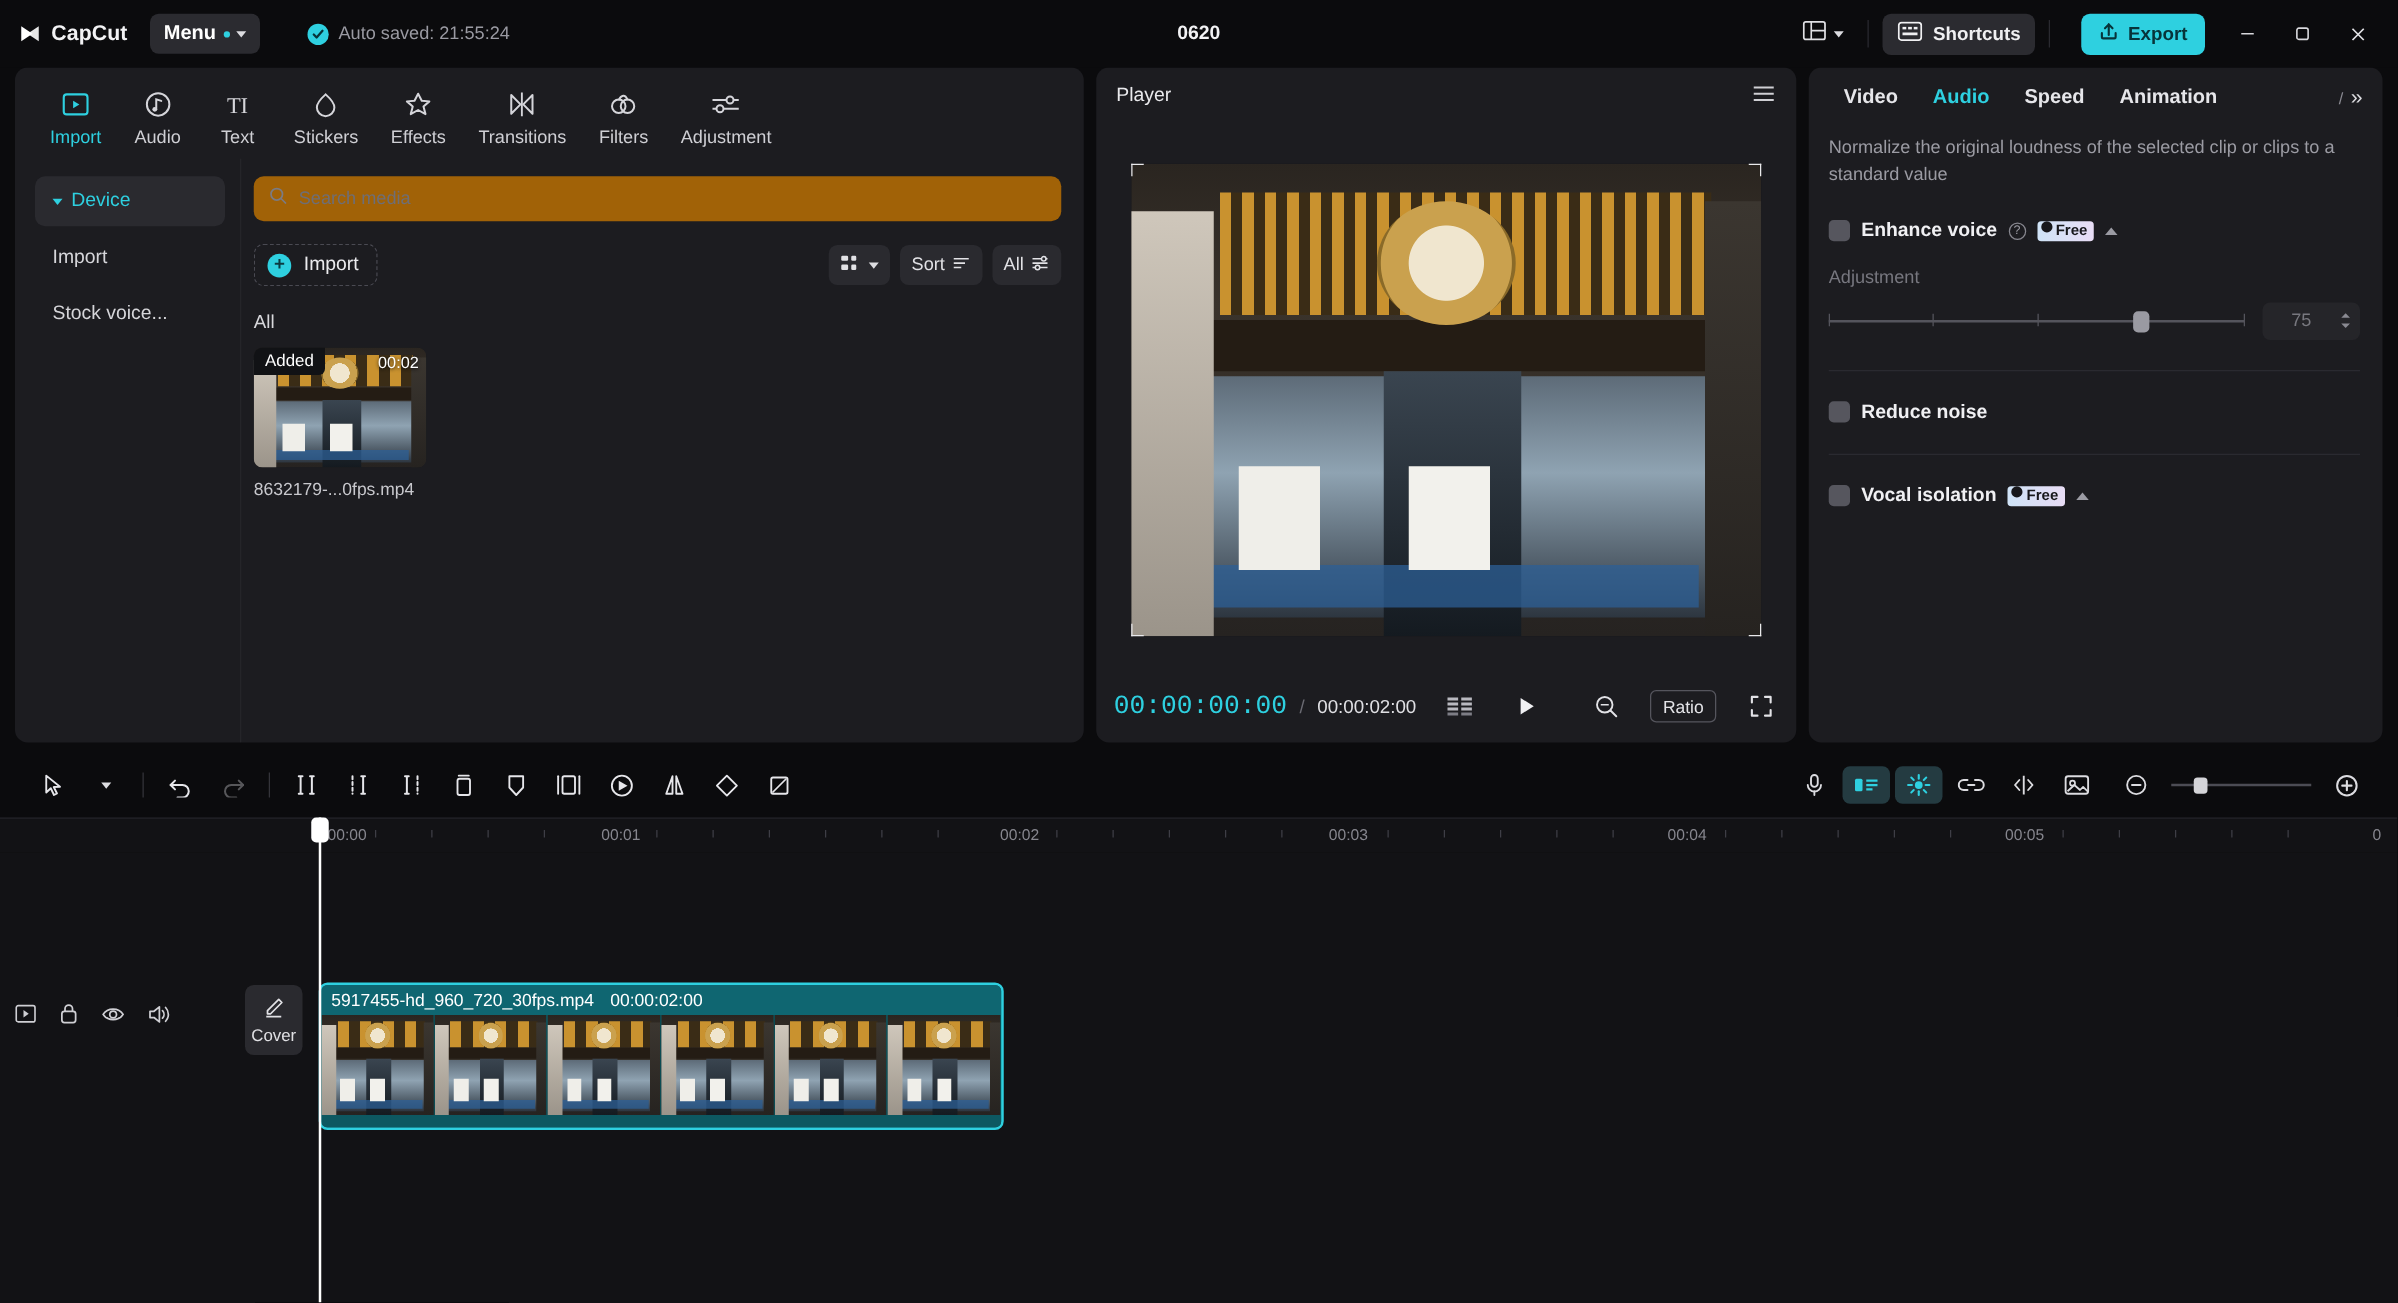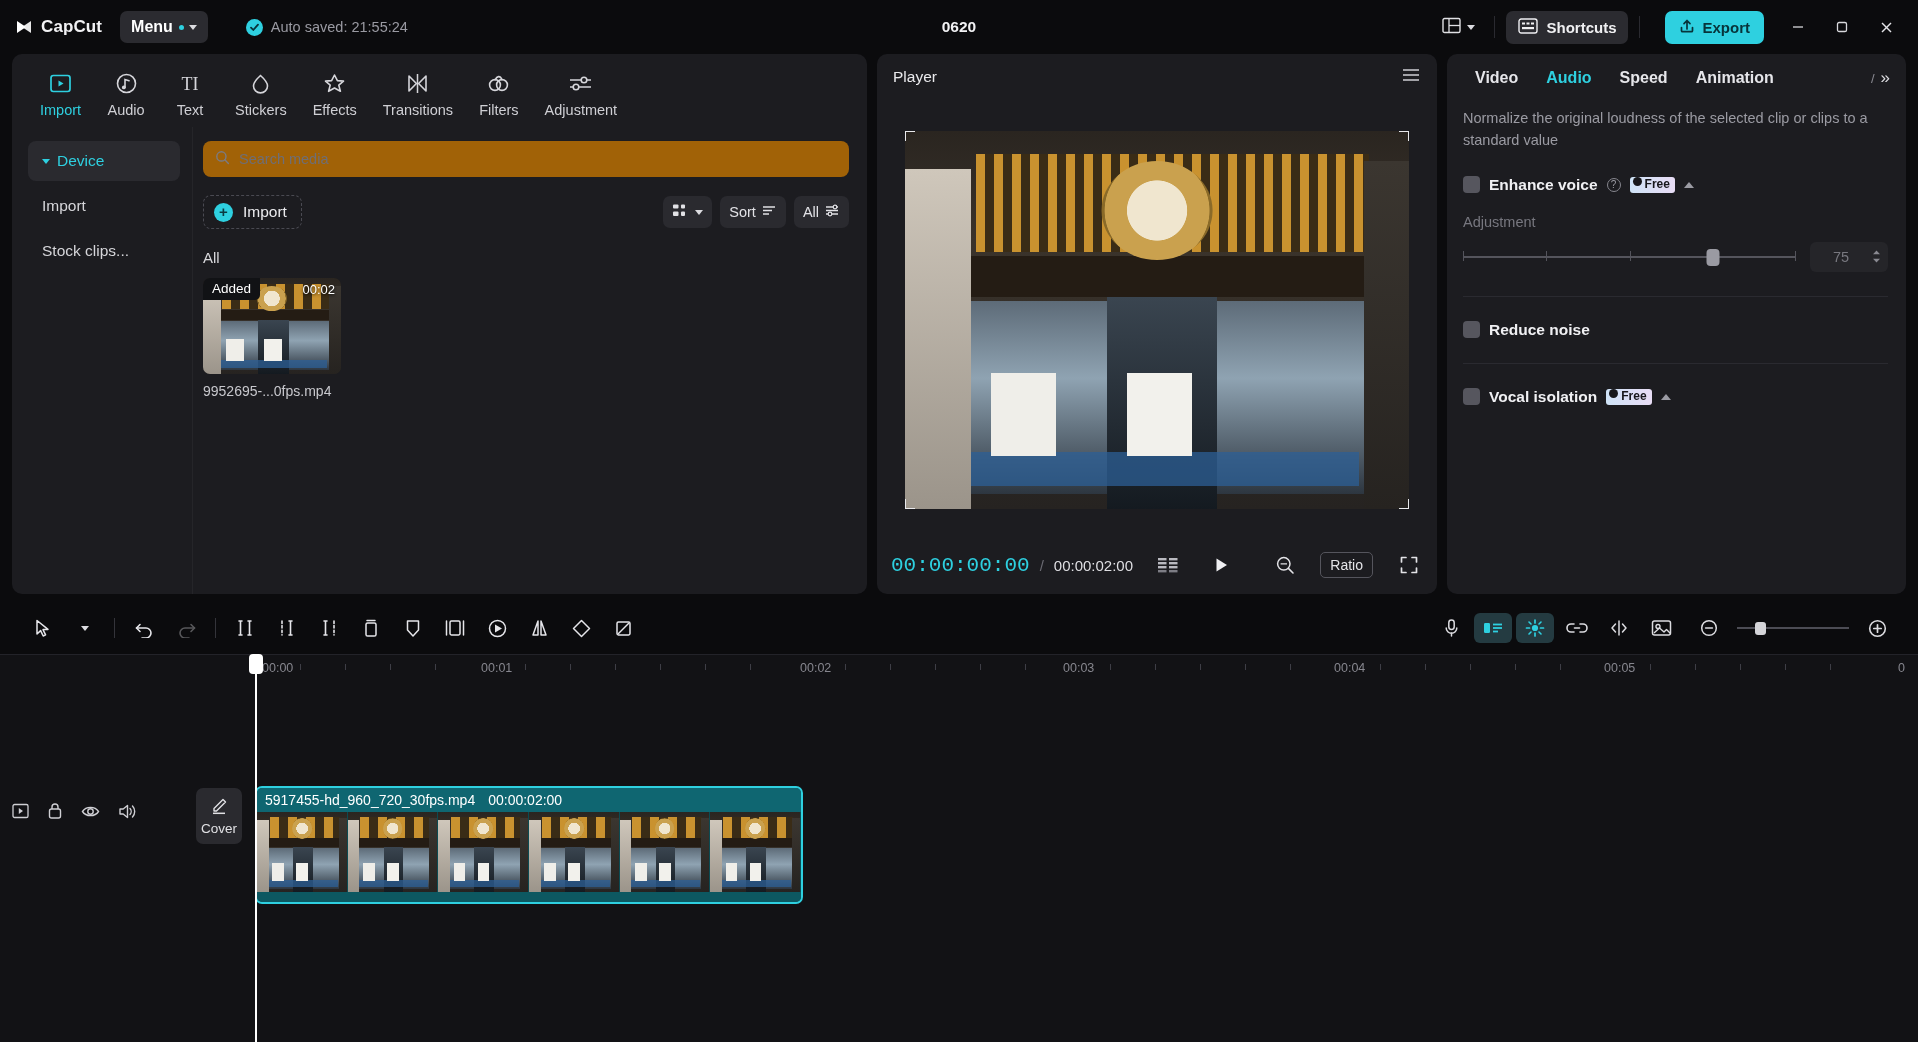--- a/index.html
+++ b/index.html
@@ -489,21 +489,21 @@
       <div class="lp-body">
         <div class="lp-side">
           <div class="side-item device">
             <span class="caret-sm"></span>
             <span>Device</span>
           </div>
           <div class="side-item">
             <span>Import</span>
           </div>
           <div class="side-item">
-            <span>Stock clips...</span>
+            <span>Stock voice...</span>
           </div>
         </div>
 
         <div class="lp-content">
           <div class="searchbar">
             <span>
               <svg width="15" height="15" viewBox="0 0 15 15">
                   <circle cx="6.4" cy="6.4" r="4.6" stroke="#7b7b83" stroke-width="1.4" fill="none"></circle>
                   <line x1="9.8" y1="9.8" x2="13.4" y2="13.4" stroke="#7b7b83" stroke-width="1.4" stroke-linecap="round"></line>
                 </svg>
@@ -567,21 +567,21 @@
                     <div class="sf-blue"></div>
                   <div class="sf-p1"></div>
                     <div class="sf-p2"></div>
                   <div class="sf-colL"></div>
                     <div class="sf-colR"></div>
                     <div class="sf-logo"></div>
                 </div>
                 <div class="badge-added">Added</div>
                 <div class="badge-dur">00:02</div>
               </div>
-              <div class="media-name">9952695-...0fps.mp4</div>
+              <div class="media-name">8632179-...0fps.mp4</div>
             </div>
           </div>
         </div>
       </div>
     </div>
 
     <div class="player-panel">
       <div class="player-head">
         <span>Player</span>
         <span class="menu-ico">

